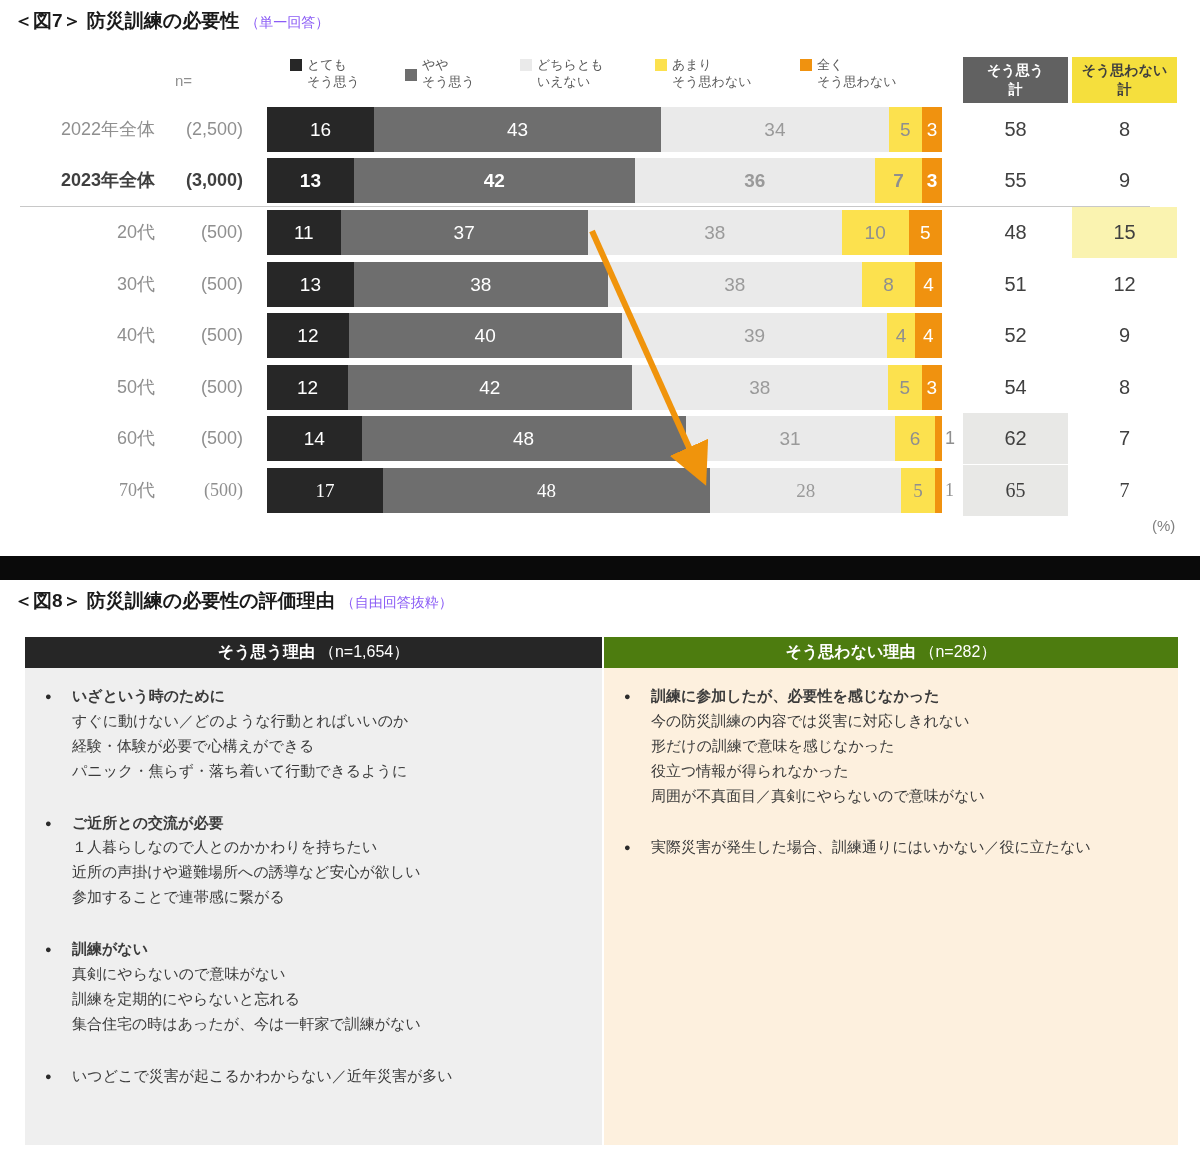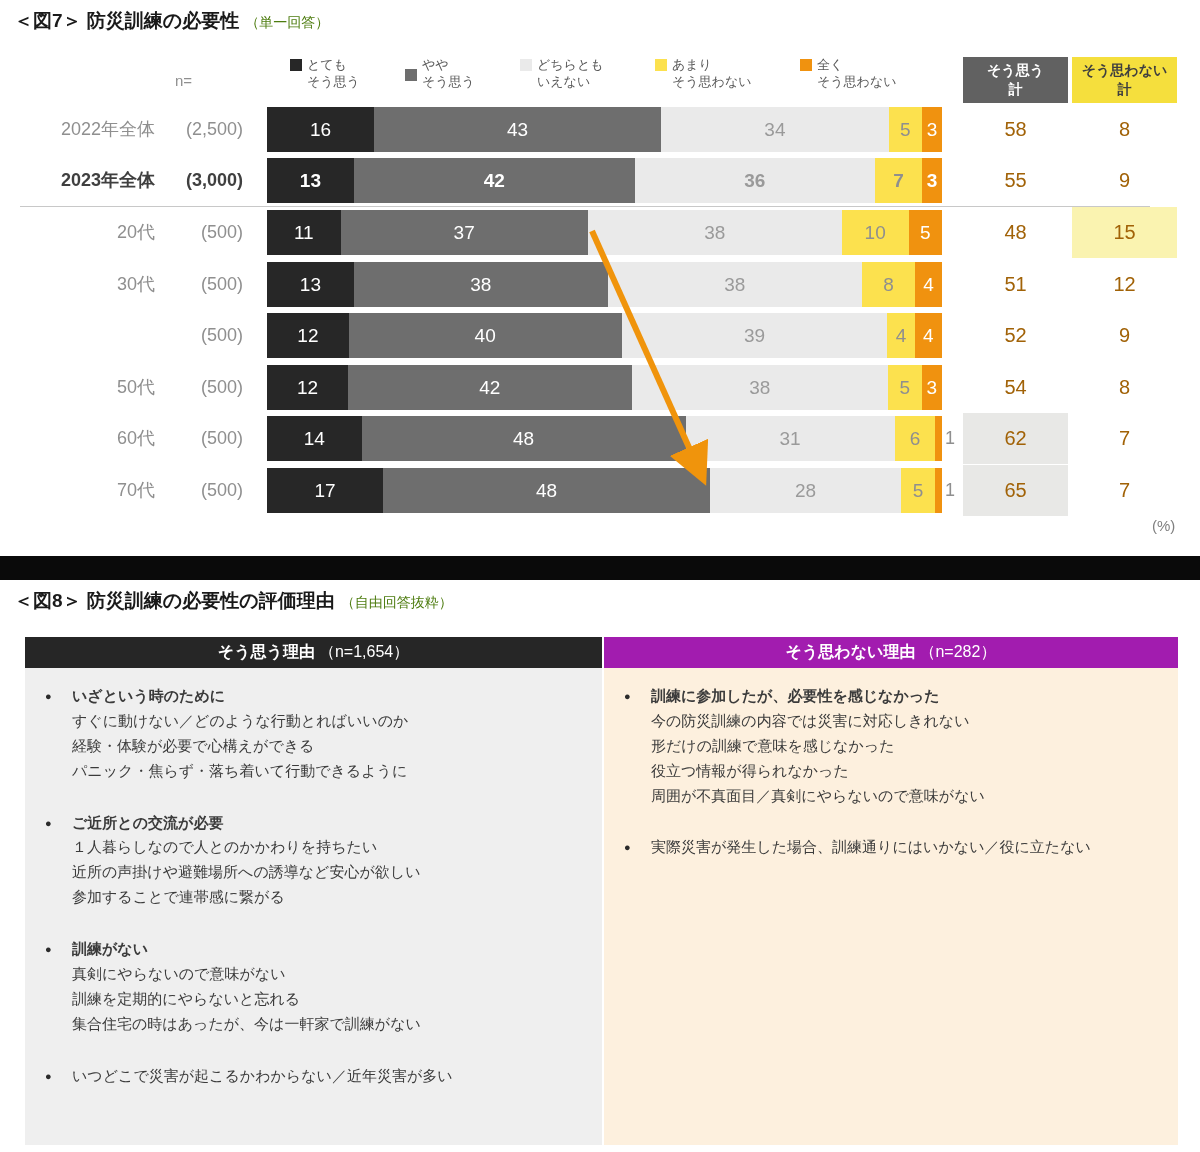--- a/index.html
+++ b/index.html
@@ -2,21 +2,21 @@
 <html><head>
 <meta charset="utf-8">
 <style>
   html,body{margin:0;padding:0;background:#fff;}
   body{font-family:"Liberation Sans","DejaVu Sans",sans-serif;color:#3a3a3a;}
   #stage{position:relative;width:1200px;height:1152px;background:#fff;overflow:hidden;}
   .abs{position:absolute;}
 
   
   .fig-title{font-size:19px;font-weight:bold;color:#1a1a1a;white-space:nowrap;}
-  .fig-sub{font-size:14px;font-weight:normal;color:#4d7c0f;margin-left:6px;}
+  .fig-sub{font-size:14px;font-weight:normal;color:#8b5cf6;margin-left:6px;}
   .nlabel{font-size:15px;color:#8f8f8f;}
   .legend-item{display:flex;align-items:flex-start;}
   .legend-swatch{width:12px;height:12px;flex:none;margin-top:2px;margin-right:5px;}
   .legend-text{font-size:13px;line-height:1.3;color:#595959;white-space:pre-line;}
   .tot-head{display:flex;align-items:center;justify-content:center;text-align:center;
             font-size:14px;font-weight:bold;line-height:1.35;white-space:pre-line;}
   .row-label{position:absolute;left:0;width:155px;text-align:right;font-size:18px;color:#8f8f8f;
              top:0;height:45px;line-height:45px;white-space:nowrap;}
   .row-n{position:absolute;left:158px;width:85px;text-align:right;font-size:18px;color:#8f8f8f;
          top:0;height:45px;line-height:45px;white-space:nowrap;}
@@ -25,21 +25,21 @@
   .seg{position:relative;height:45px;display:flex;align-items:center;justify-content:center;
        font-size:19px;}
   .bold-row .seg{font-weight:bold;}
   .seg-0{background:#272727;color:#ffffff;}
   .seg-1{background:#6e6e6e;color:#ffffff;}
   .seg-2{background:#eaeaea;color:#9a9a9a;}
   .seg-3{background:#fce14e;color:#8f8f8f;}
   .seg-4{background:#f0920f;color:#ffffff;}
   .seg .out-label{position:absolute;left:calc(100% + 3px);color:#8f8f8f;font-size:18px;}
   .tot-cell{position:absolute;top:-3px;height:51px;line-height:51px;text-align:center;
-            font-size:20px;color:#a16207;}
+            font-size:20px;color:#404040;}
   .sep-line{background:#c8c8c8;height:1px;}
   .pct-label{font-size:15px;color:#808080;}
 
   
   .black-band{background:#0a0a0a;}
   .panel-head{display:flex;align-items:center;justify-content:center;font-size:16px;
               color:#fff;white-space:nowrap;}
   .panel-head .hd-main{font-weight:bold;}
   .panel-head .hd-n{font-weight:normal;margin-left:4px;}
   .panel{font-size:15px;color:#3b3b3b;line-height:1.66;box-sizing:border-box;
@@ -140,20 +140,21 @@
           <div class="seg seg-0" style="width: 86.88px;">13</div>
           <div class="seg seg-1" style="width: 253.96px;">38</div>
           <div class="seg seg-2" style="width: 253.96px;">38</div>
           <div class="seg seg-3" style="width: 53.47px;">8</div>
           <div class="seg seg-4" style="width: 26.73px;">4</div>
         </div>
         <div class="tot-cell" style="left: 963px; width: 105px;">51</div>
         <div class="tot-cell" style="left: 1072px; width: 105px;">12</div>
       </div>
       <div class="abs" style="left: 0px; top: 313px; width: 1200px; height: 45px;">
+        <span class="row-label">40代</span>
         <span class="row-n">(500)</span>
         <div class="bar">
           <div class="seg seg-0" style="width: 81.82px;">12</div>
           <div class="seg seg-1" style="width: 272.73px;">40</div>
           <div class="seg seg-2" style="width: 265.91px;">39</div>
           <div class="seg seg-3" style="width: 27.27px;">4</div>
           <div class="seg seg-4" style="width: 27.27px;">4</div>
         </div>
         <div class="tot-cell" style="left: 963px; width: 105px;">52</div>
         <div class="tot-cell" style="left: 1072px; width: 105px;">9</div>
@@ -179,21 +180,21 @@
           <div class="seg seg-1" style="width: 324px;">48</div>
           <div class="seg seg-2" style="width: 209.25px;">31</div>
           <div class="seg seg-3" style="width: 40.5px;">6</div>
           <div class="seg seg-4" style="width: 6.75px;">
             <span class="out-label">1</span>
           </div>
         </div>
         <div class="tot-cell" style="left: 963px; width: 105px; background: rgb(232, 232, 230);">62</div>
         <div class="tot-cell" style="left: 1072px; width: 105px;">7</div>
       </div>
-      <div class="abs" style="left: 0px; top: 468px; width: 1200px; height: 29px;">
+      <div class="abs" style="left: 0px; top: 468px; width: 1200px; height: 29px; font-family: Liberation Serif, serif;">
         <span class="row-label">70代</span>
         <span class="row-n">(500)</span>
         <div class="bar">
           <div class="seg seg-0" style="width: 115.91px;">17</div>
           <div class="seg seg-1" style="width: 327.27px;">48</div>
           <div class="seg seg-2" style="width: 190.91px;">28</div>
           <div class="seg seg-3" style="width: 34.09px;">5</div>
           <div class="seg seg-4" style="width: 6.82px;">
             <span class="out-label">1</span>
           </div>
@@ -219,21 +220,21 @@
   <div class="abs black-band" style="left:0;top:556px;width:1200px;height:24px;"></div>
 
   <div class="abs fig-title" style="left:14px;top:588px;">
     <span>＜図8＞ 防災訓練の必要性の評価理由</span><span class="fig-sub">（自由回答抜粋）</span>
   </div>
 
   <div class="abs panel-head" style="left:25px;top:637px;width:577px;height:31px;background:#262626;">
     <span class="hd-main">そう思う理由</span>
     <span class="hd-n">（n=1,654）</span>
   </div>
-  <div class="abs panel-head" style="left:604px;top:637px;width:574px;height:31px;background:#a21caf;">
+  <div class="abs panel-head" style="left:604px;top:637px;width:574px;height:31px;background:#4d7c0f;">
     <span class="hd-main">そう思わない理由</span>
     <span class="hd-n">（n=282）</span>
   </div>
 
   <div id="panel-left" class="abs panel" style="left:25px;top:668px;width:577px;height:477px;background:#efefef;">
       <div class="sec">
         <span class="bullet">●</span>
         <div class="sec-body">
           <div class="sec-title">いざという時のために</div>
           <div class="sec-line">すぐに動けない／どのような行動とればいいのか</div>

